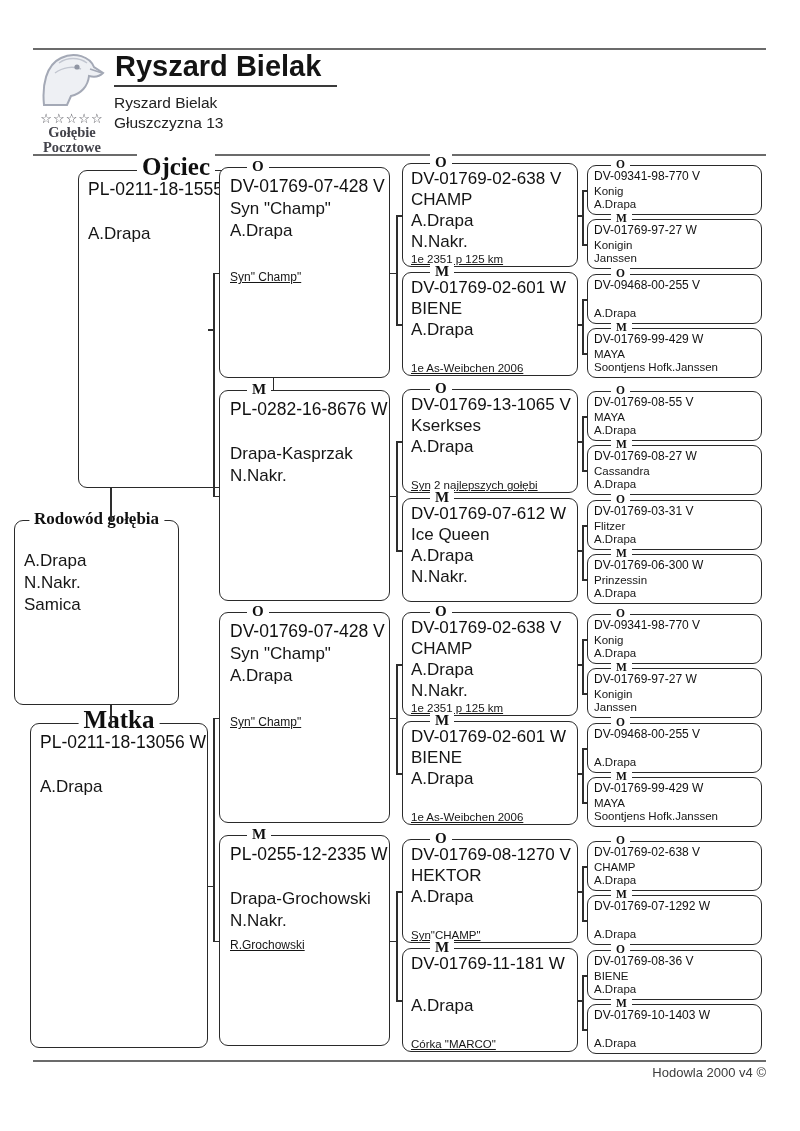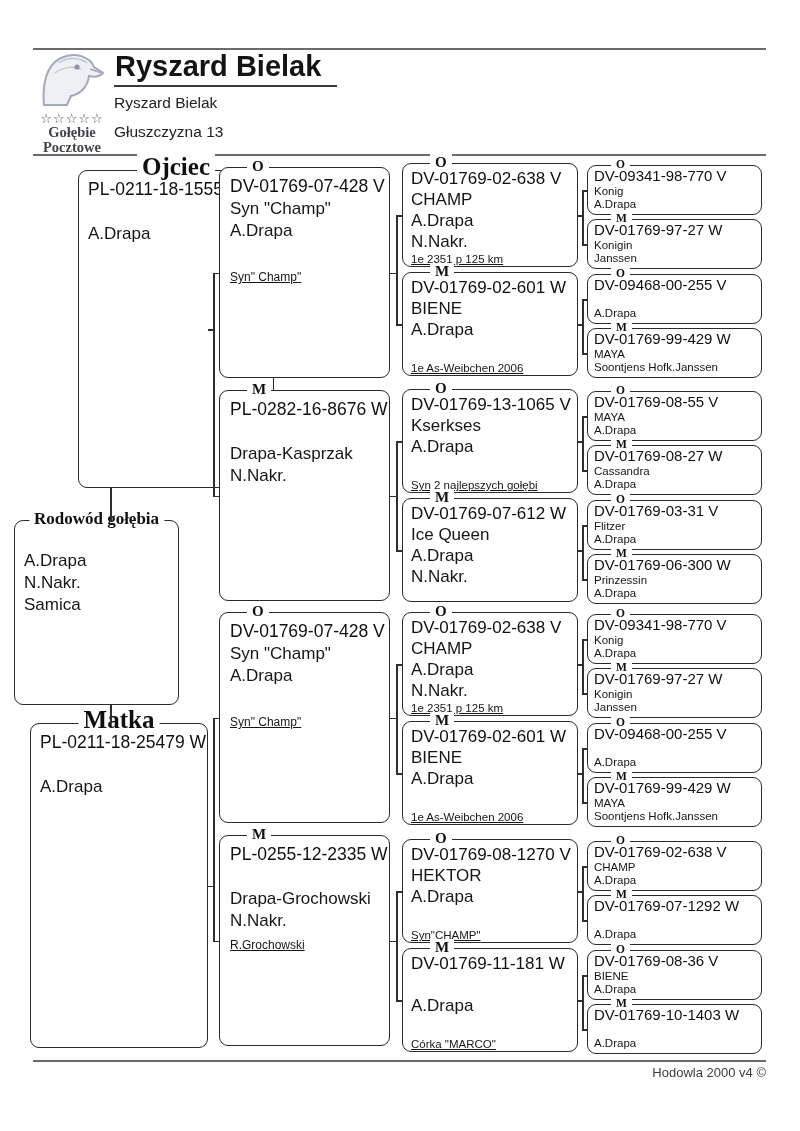--- a/index.html
+++ b/index.html
@@ -22,21 +22,21 @@
   .plabel.big{left:50%;transform:translateX(-50%);top:-17px;font-size:25px;line-height:26px;}
   .plabel.mid{left:50%;transform:translateX(-50%);top:-11px;font-size:17px;line-height:18px;}
   .plabel.omm{left:27px;top:-10px;font-size:15px;line-height:16px;}
   .plabel.om4{left:23px;top:-8px;font-size:11.5px;line-height:12px;}
   .c1{padding:7px 9px;}
   .c2{padding:7px 10px;}
   .c3{padding:4px 8px;}
   .c4{padding:2px 6px;}
   .ring{font-size:17.5px;line-height:23px;white-space:nowrap;color:#101010;}
   .c3 .ring{font-size:17px;line-height:21px;}
-  .c4 .ring{font-size:15px;line-height:16.5px;}
+  .c4 .ring{font-size:12px;line-height:16.5px;}
   .ln{font-size:17px;line-height:22px;min-height:22px;white-space:nowrap;}
   .c3 .ln{line-height:21px;min-height:21px;}
   .c4 .ln{font-size:11.5px;line-height:13.5px;min-height:13.5px;}
   .note{font-size:12px;line-height:14px;margin-top:6px;white-space:nowrap;text-decoration:underline;}
   .c3 .note{font-size:11.5px;margin-top:0;}
   .cline{position:absolute;background:#2e2e2e;}
   .footer-credit{position:absolute;right:34px;top:1065px;font-size:13px;color:#3c3c3c;}
 </style>
 </head>
 <body>
@@ -53,42 +53,42 @@
       <path d="M51 16 L63 20" stroke="#a4a9b6" stroke-width="1.5" fill="none"></path>
     </svg>
     <span class="stars">☆☆☆☆☆</span>
     <span class="lname">Gołębie</span>
     <span class="lname">Pocztowe</span>
   </div>
 
   <div class="titleblock">
     <span class="title">Ryszard Bielak</span>
     <div class="sub">Ryszard Bielak</div>
-    <div class="sub" style="margin-top:9px;">Głuszczyzna 13</div>
+    <div class="sub" style="margin-top:0;">Głuszczyzna 13</div>
   </div>
 
   <div class="rule" style="left:33px;top:154px;width:733px;"></div>
 
   <div id="tree">
       <div class="pbox c1" style="left: 30px; top: 170px; width: 196px; height: 318px; margin-left: 48px;">
         <span class="plabel big">Ojciec</span>
         <div class="ring">PL-0211-18-15559 V</div>
         <div class="ln"></div>
         <div class="ln">A.Drapa</div>
       </div>
       <div class="pbox c1" style="left: 14px; top: 520px; width: 165px; height: 185px;">
         <span class="plabel mid">Rodowód gołębia</span>
         <div class="ln"></div>
         <div class="ln">A.Drapa</div>
         <div class="ln">N.Nakr.</div>
         <div class="ln">Samica</div>
       </div>
       <div class="pbox c1" style="left: 30px; top: 723px; width: 178px; height: 325px;">
         <span class="plabel big">Matka</span>
-        <div class="ring">PL-0211-18-25479 W</div>
+        <div class="ring">PL-0211-18-13056 W</div>
         <div class="ln"></div>
         <div class="ln">A.Drapa</div>
       </div>
       <div class="cline" style="left: 110px; top: 488px; width: 1.5px; height: 33px;"></div>
       <div class="cline" style="left: 110px; top: 705px; width: 1.5px; height: 19px;"></div>
       <div class="pbox c2" style="left: 219px; top: 167px; width: 171px; height: 211px;">
         <span class="plabel omm">O</span>
         <div class="ring">DV-01769-07-428 V</div>
         <div class="ln">Syn "Champ"</div>
         <div class="ln">A.Drapa</div>

